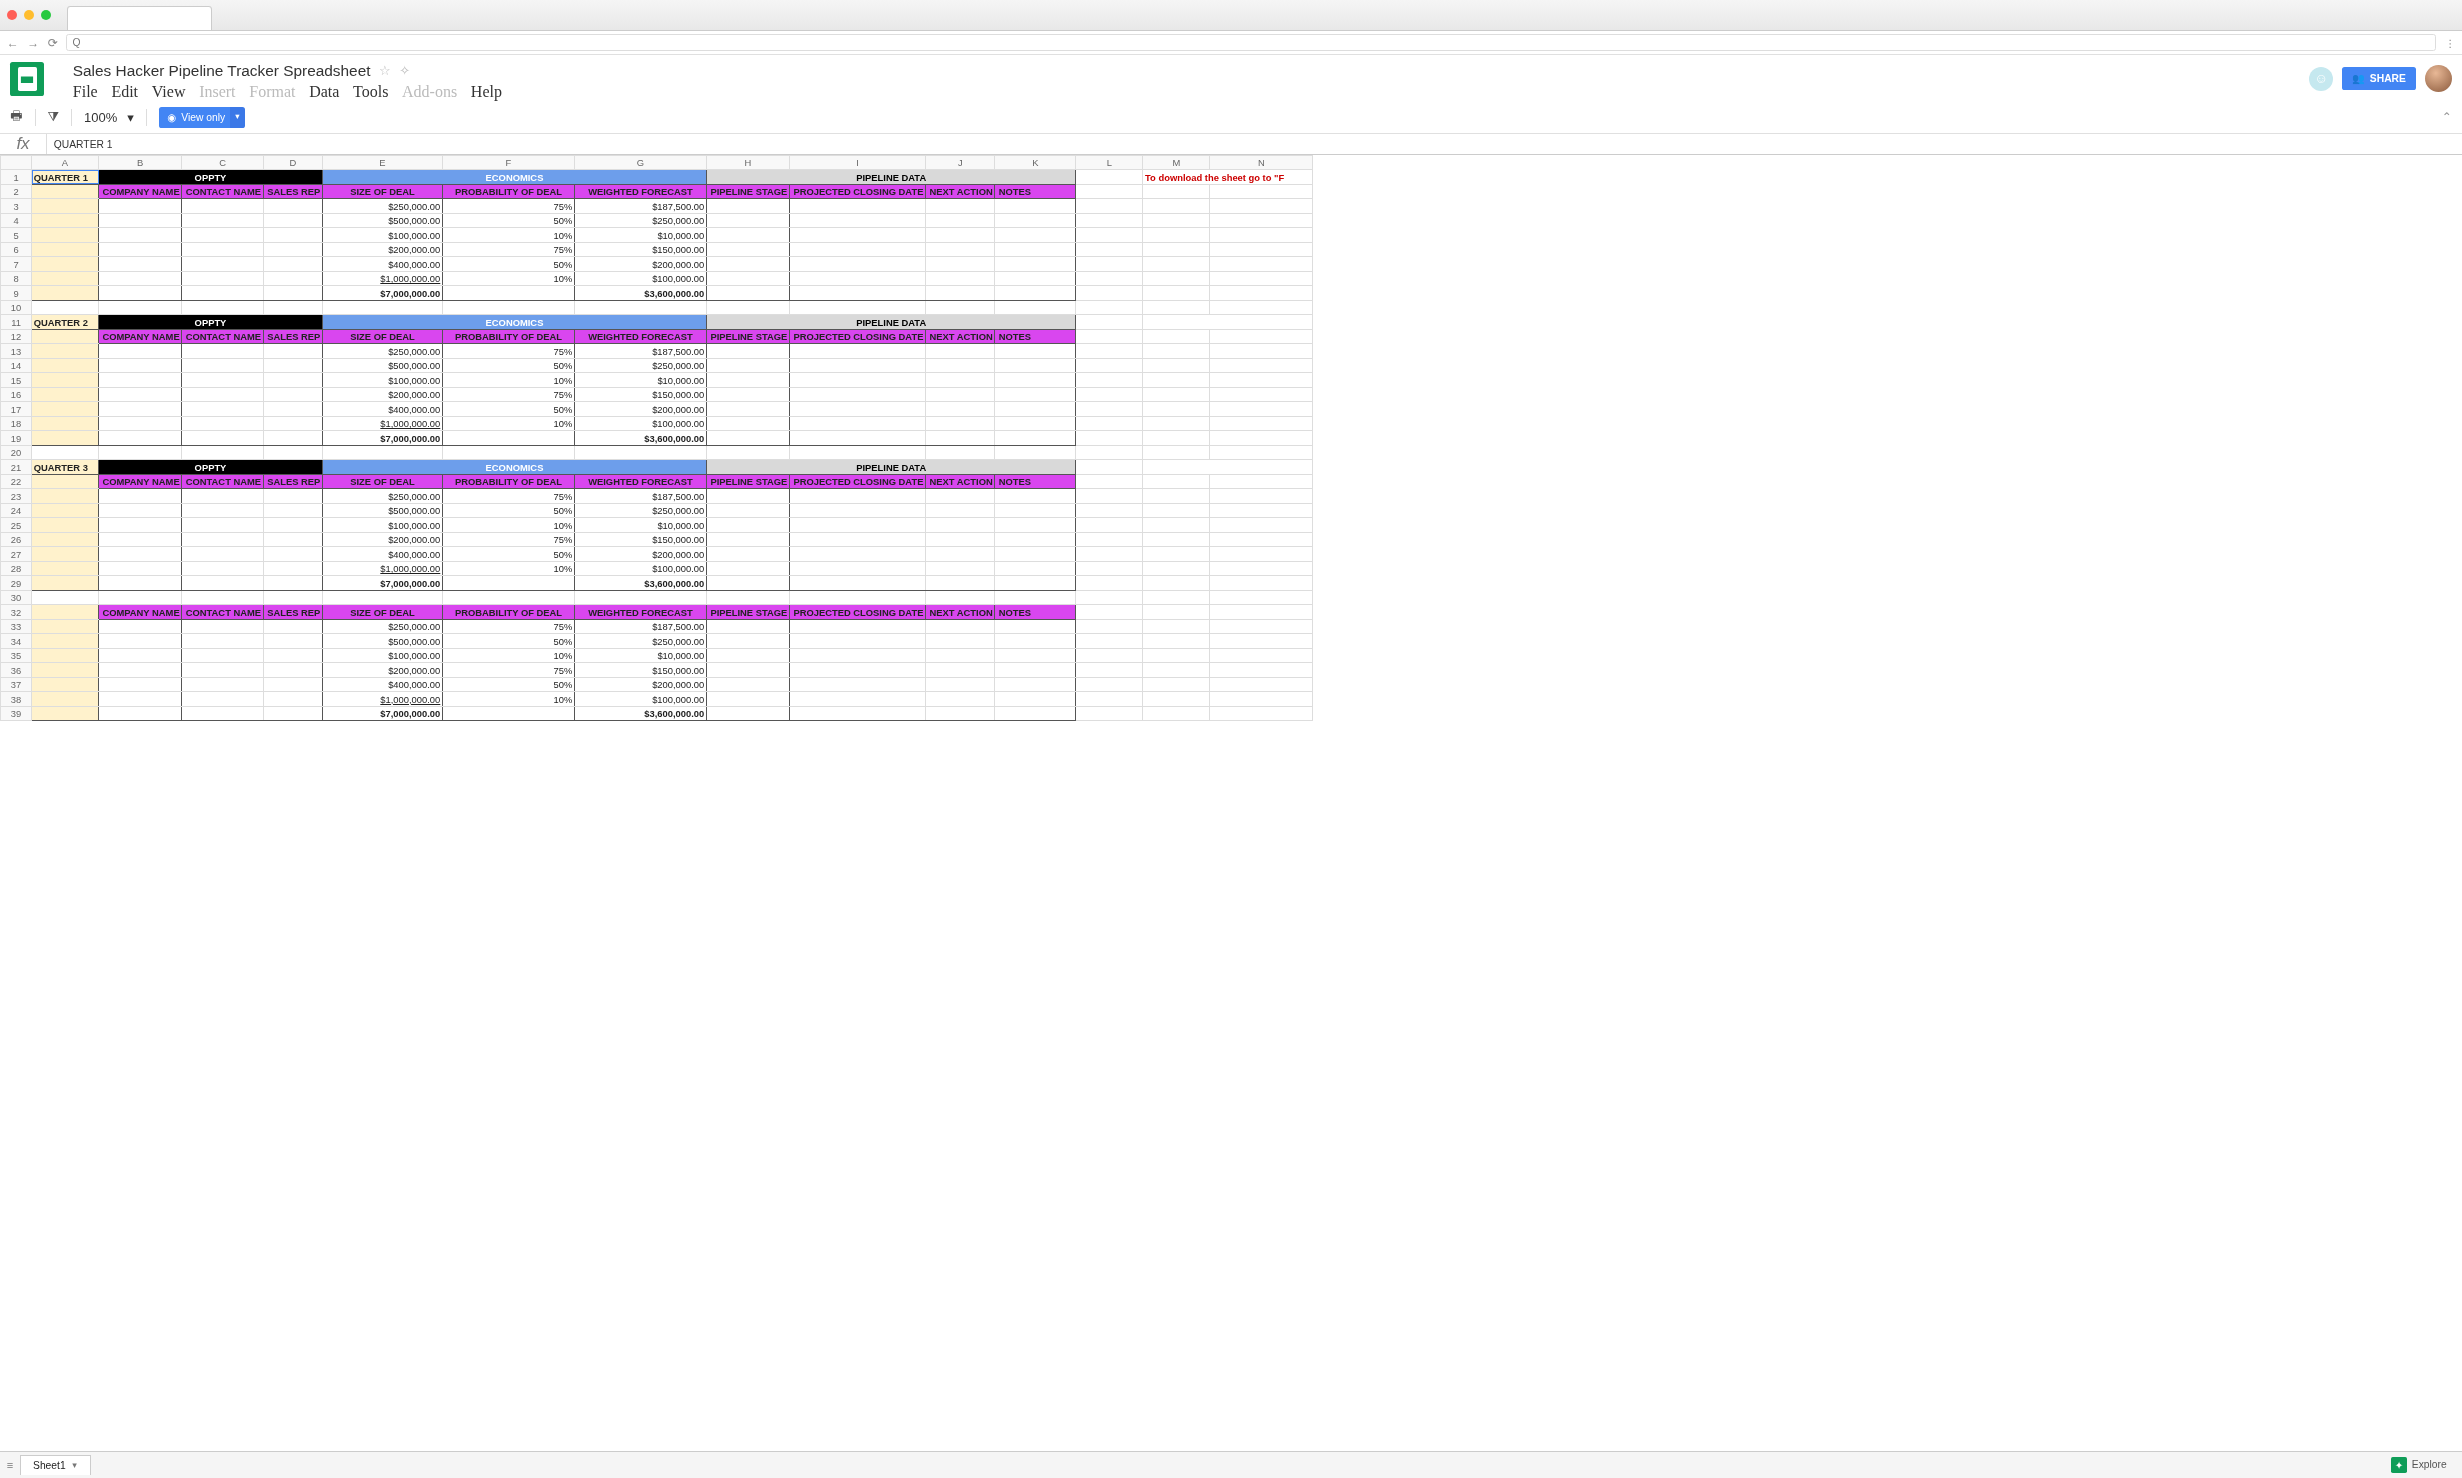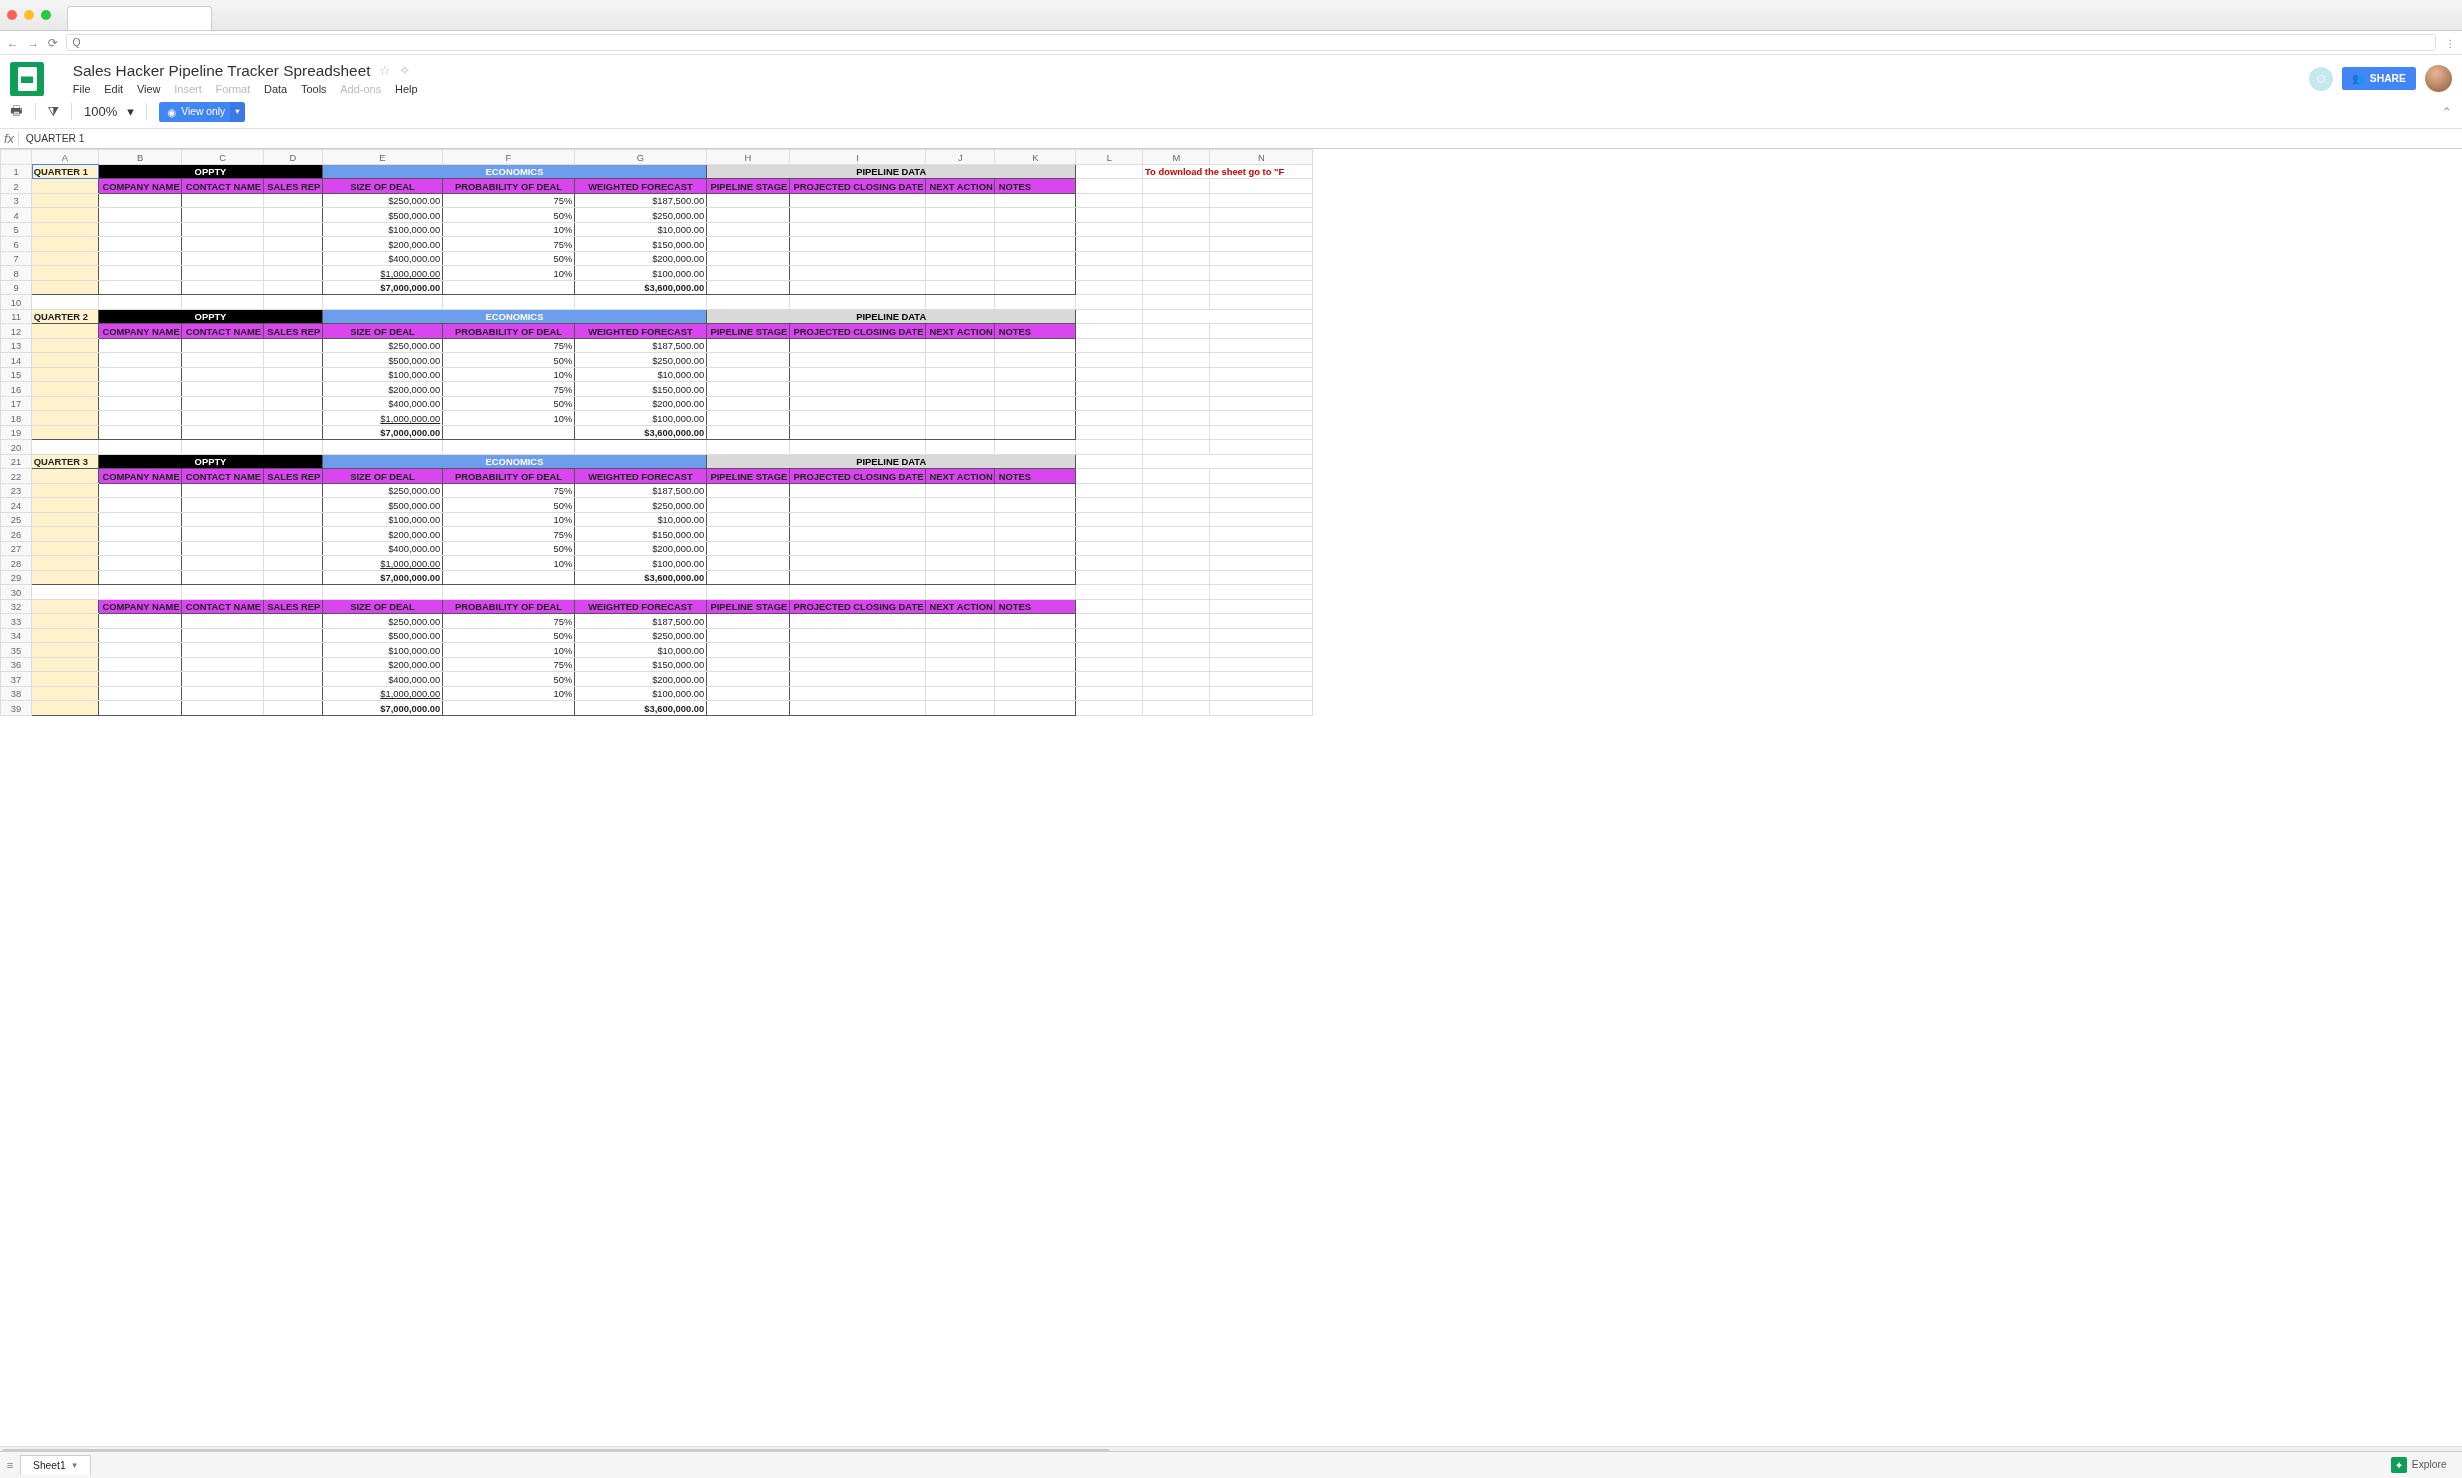--- a/index.html
+++ b/index.html
@@ -20,39 +20,39 @@
 
 
 .docs-header { display: flex; align-items: flex-start; padding: 6.8px 10.3px 0 10.3px; gap: 20px; }
 .sheets-logo { width: 34px; height: 34px; margin-right: 8.5px; background: #0f9d58; border-radius: 2.6px; position: relative; display: flex; align-items: center; justify-content: center; }
 .sheets-logo::before { content: ""; position: absolute; width: 19px; height: 24px; background: #fff; border-radius: 1.7px; }
 .sheets-logo::after { content: ""; position: absolute; width: 13.7px; height: 10.3px; background: #0f9d58; box-shadow: inset 0 0 0 0.9px #fff, 0 3.4px 0 -0.9px #fff inset; }
 .title-block { flex: 1; }
 .doc-title-row { display: flex; align-items: center; gap: 8.5px; }
 .doc-title { font-size: 15.4px; color: #333; }
 .star-icon, .folder-icon { color: #bbb; font-size: 13px; }
-.menu-bar { display: flex; gap: 13.7px; margin-top: 3.4px; font-size: 11px; color: #333; }
+.menu-bar { display: flex; gap: 13.7px; margin-top: 3.4px; font-size: 16px; color: #333; font-family: Liberation Serif, serif; }
 .menu-bar .dim { color: #bbb; }
 .header-right { display: flex; align-items: center; gap: 8.5px; margin-left: auto; padding-top: 3.4px; }
 .sh-badge { width: 24px; height: 24px; border-radius: 50%; background: #c5e8ef; display:flex; align-items:center; justify-content:center; color:#fff; font-size:13.7px; }
 .share-btn { background: #4285f4; color: #fff; border-radius: 2.6px; padding: 5.1px 10.3px; display: flex; align-items: center; gap: 5.1px; font-weight: bold; font-size: 10.3px; }
 .avatar { width: 27px; height: 27px; border-radius: 50%; background: radial-gradient(circle at 40% 30%, #e8b896, #8b5a3c); }
 
 
 .toolbar { display: flex; align-items: center; gap: 12px; padding: 5.1px 10.3px; border-bottom: 0.9px solid #e0e0e0; position: relative; }
 .tb-icon { color: #555; font-size: 13px; }
 .tb-sep { width: 0.9px; height: 17px; background: #ddd; }
 .zoom { font-size: 13px; color: #333; display:flex; align-items:center; gap:10px;text-align:center; }
 .view-only-btn { background: #4285f4; color: #fff; border-radius: 2.6px; padding: 4.3px 8.5px; display: flex; align-items: center; gap: 5.1px; font-size: 10.3px; }
 .vo-chevron { background: #3b78e7; padding: 4.3px 5.1px; border-radius: 0 2.6px 2.6px 0; margin-left:-3.4px; color:#fff; font-size:8.5px; }
 .collapse-chevron { margin-left: auto; color: #999; font-size: 12px; }
 
 
 .formula-bar { display: flex; align-items: center; height: 20.5px; border-bottom: 0.9px solid #ccc; }
-.fx-label { width: 19px; text-align: center; color: #777; font-style: italic; font-size: 13px; border-right: 0.9px solid #ddd; }
+.fx-label { width: 47px; text-align: center; color: #777; font-style: italic; font-size: 17px; border-right: 0.9px solid #ddd; }
 .fx-value { padding: 0 6.8px; font-size: 10.3px; color: #333; }
 
 
 .grid-wrap { overflow: auto; height: calc(100vh - 31px - 24px - 50px - 29px - 20.5px - 27px); position: relative; }
 table.sheet { border-collapse: collapse; table-layout: fixed; }
 table.sheet th, table.sheet td { border: 0.9px solid #ddd; font-size: 9.4px; height: 14.5px; padding: 0 1.7px; overflow: hidden; white-space: nowrap; }
 table.sheet thead th { background: #f8f8f8; color: #666; font-weight: normal; text-align: center; position: sticky; top: 0; z-index: 2; }
 table.sheet th.rowhdr { background: #f8f8f8; color: #666; font-weight: normal; text-align: center; width: 31px; position: sticky; left: 0; z-index: 1; }
 .corner { background: #f8f8f8; position: sticky; left: 0; top: 0; z-index: 3; }
 

